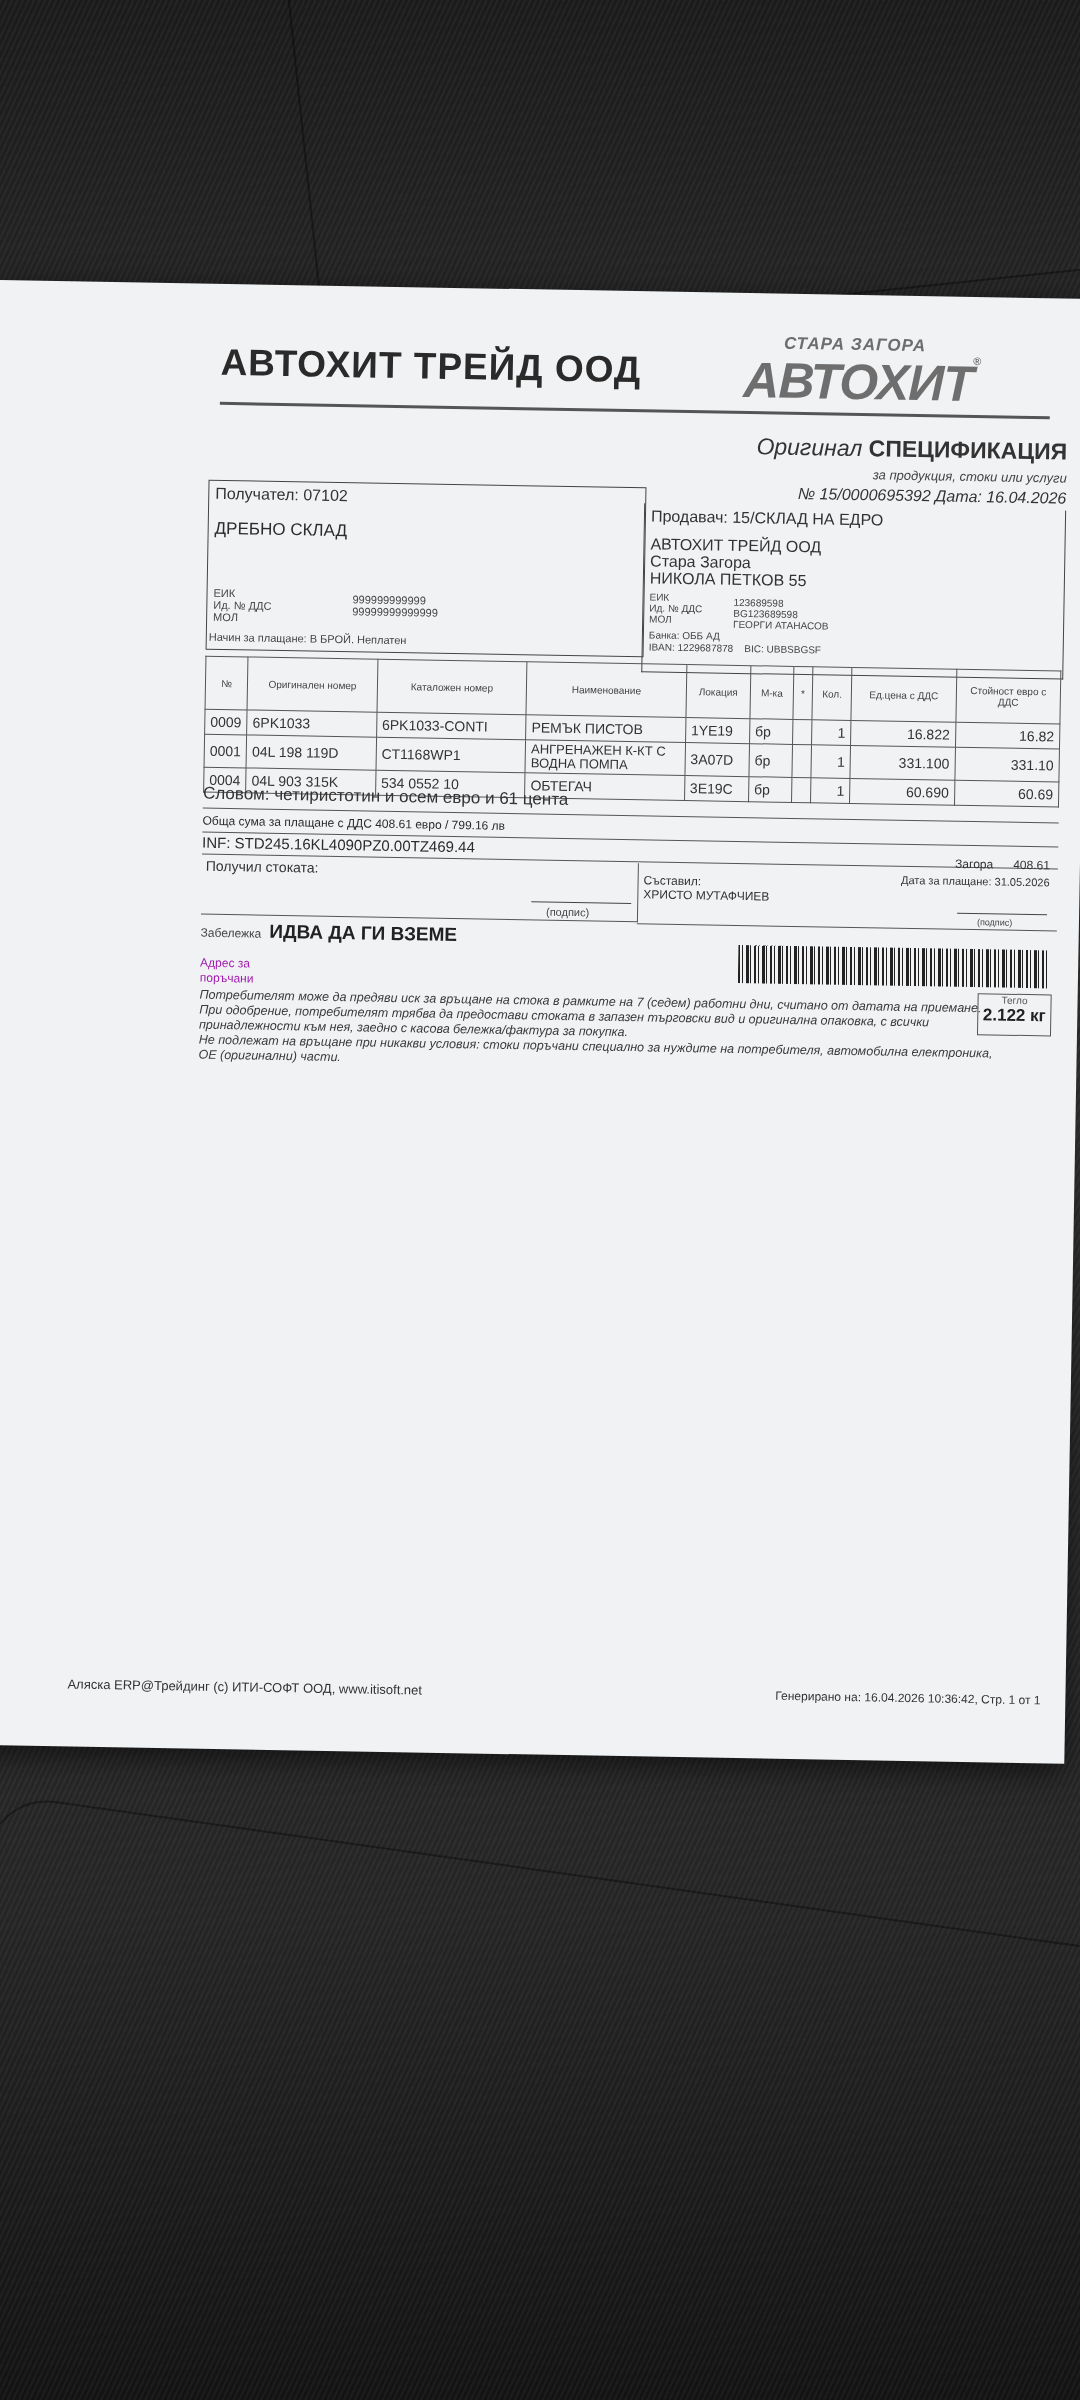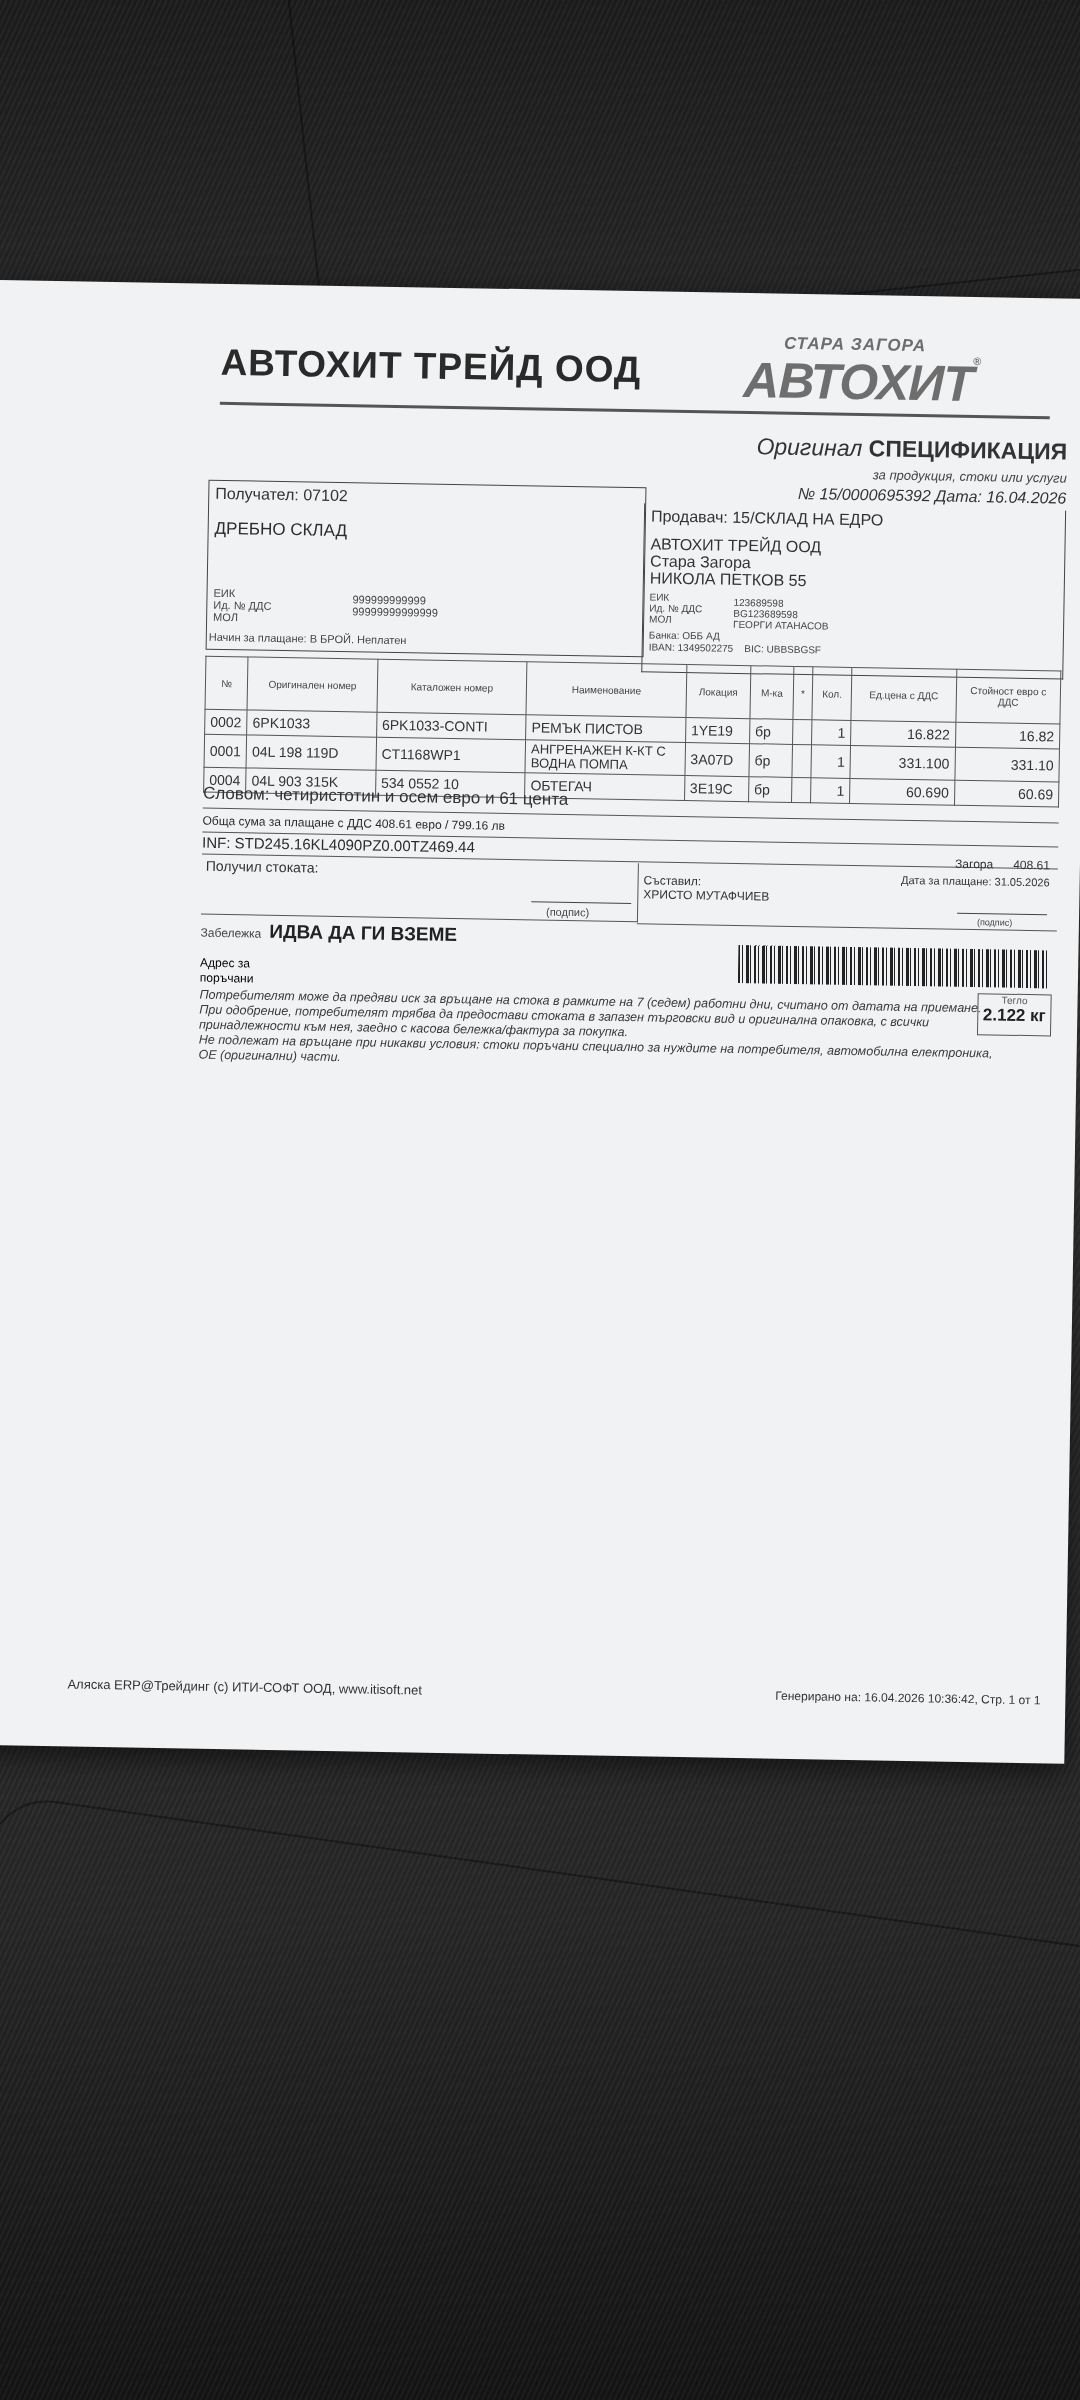--- a/index.html
+++ b/index.html
@@ -40,21 +40,21 @@
   .received{position:absolute;left:82px;top:550px;width:436px;height:58px;border-right:1.3px solid #555;border-bottom:1.3px solid #555;}
   .compiled{position:absolute;left:518px;top:536px;width:420px;height:72px;border-bottom:1.3px solid #555;}
   .sig-line{position:absolute;height:1.3px;background:#444;}
   .note{position:absolute;left:82px;top:612px;font-size:12px;color:#444;}
   .note b{font-size:19px;color:#222;margin-left:8px;}
   .barcode{position:absolute;left:620px;top:628px;width:310px;height:38px;
     background:repeating-linear-gradient(90deg,#222 0 2px,transparent 2px 4px,#222 4px 5px,transparent 5px 8px,#222 8px 11px,transparent 11px 12px,#222 12px 13px,transparent 13px 16px);}
   .weight{position:absolute;left:860px;top:672px;width:72px;height:40px;border:1.3px solid #555;text-align:center;}
   .weight .t{font-size:10px;color:#555;}
   .weight .v{font-size:17px;font-weight:bold;color:#222;}
-  .addr{position:absolute;left:82px;top:648px;font-size:12px;color:#000000;line-height:15px;}
+  .addr{position:absolute;left:82px;top:648px;font-size:12px;color:#a21caf;line-height:15px;}
   .terms{position:absolute;left:82px;top:680px;width:860px;font-size:12.5px;font-style:italic;color:#3a3a3a;line-height:15px;}
   .footer-left{position:absolute;left:55px;top:1395px;font-size:13px;color:#333;}
   .footer-right{position:absolute;left:660px;top:1395px;font-size:12px;color:#333;white-space:nowrap;}
 </style>
 </head>
 <body>
 
 <div class="seat-seam" style="left:-60px;top:1880px;width:1300px;height:700px;transform:rotate(8deg);"></div>
 <div class="seat-seam" style="left:300px;top:-120px;width:900px;height:420px;transform:rotate(-6deg);"></div>
 
@@ -97,42 +97,42 @@
         <div>Ид. № ДДС</div>
         <div>МОЛ</div>
       </div>
       <div class="lbl small" style="left:90px;top:92px;line-height:11px;font-size:10px;">
         <div>123689598</div>
         <div>BG123689598</div>
         <div>ГЕОРГИ АТАНАСОВ</div>
       </div>
       <div class="lbl small" style="left:6px;top:126px;line-height:12px;font-size:10px;">
         <div><span>Банка:</span> <span>ОББ АД</span></div>
-        <div><span>IBAN:</span> <span>1349502275</span> &nbsp;&nbsp; <span>BIC:</span> <span>UBBSBGSF</span></div>
+        <div><span>IBAN:</span> <span>1229687878</span> &nbsp;&nbsp; <span>BIC:</span> <span>UBBSBGSF</span></div>
       </div>
     </div>
 
     <table class="items">
       <thead>
         <tr>
           <th style="width:24px">№</th>
           <th style="width:120px">Оригинален номер</th>
           <th style="width:140px">Каталожен номер</th>
           <th style="width:150px">Наименование</th>
           <th style="width:55px">Локация</th>
           <th style="width:34px">М-ка</th>
           <th style="width:10px">*</th>
           <th style="width:30px">Кол.</th>
           <th style="width:95px">Ед.цена с ДДС</th>
           <th style="width:95px">Стойност евро с ДДС</th>
         </tr>
       </thead>
       <tbody>
         <tr>
-          <td>0002</td>
+          <td>0009</td>
           <td>6PK1033</td>
           <td>6PK1033-CONTI</td>
           <td>РЕМЪК ПИСТОВ</td>
           <td>1YE19</td>
           <td>бр</td>
           <td></td>
           <td class="num">1</td>
           <td class="num">16.822</td>
           <td class="num">16.82</td>
         </tr>

